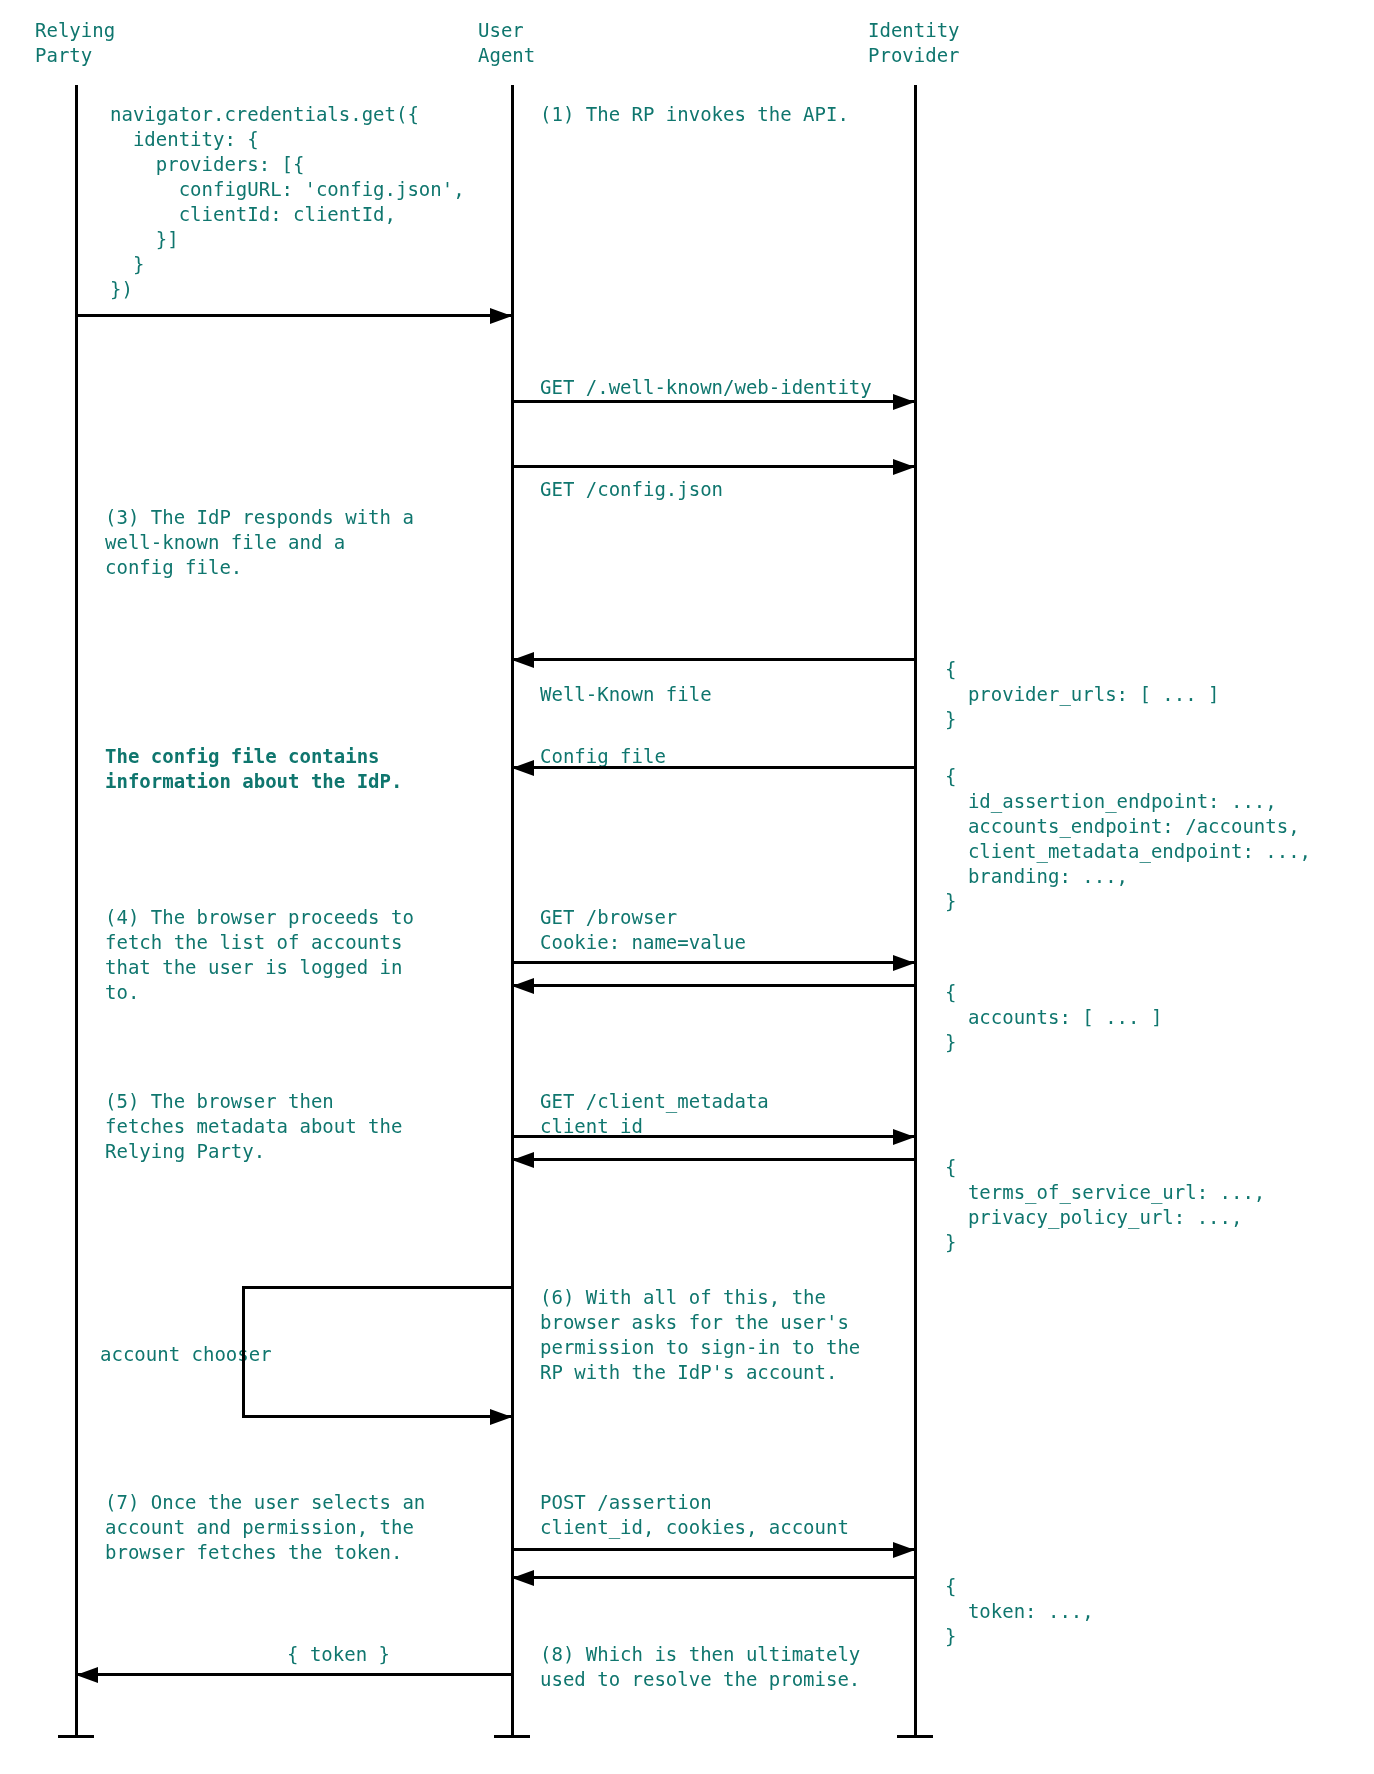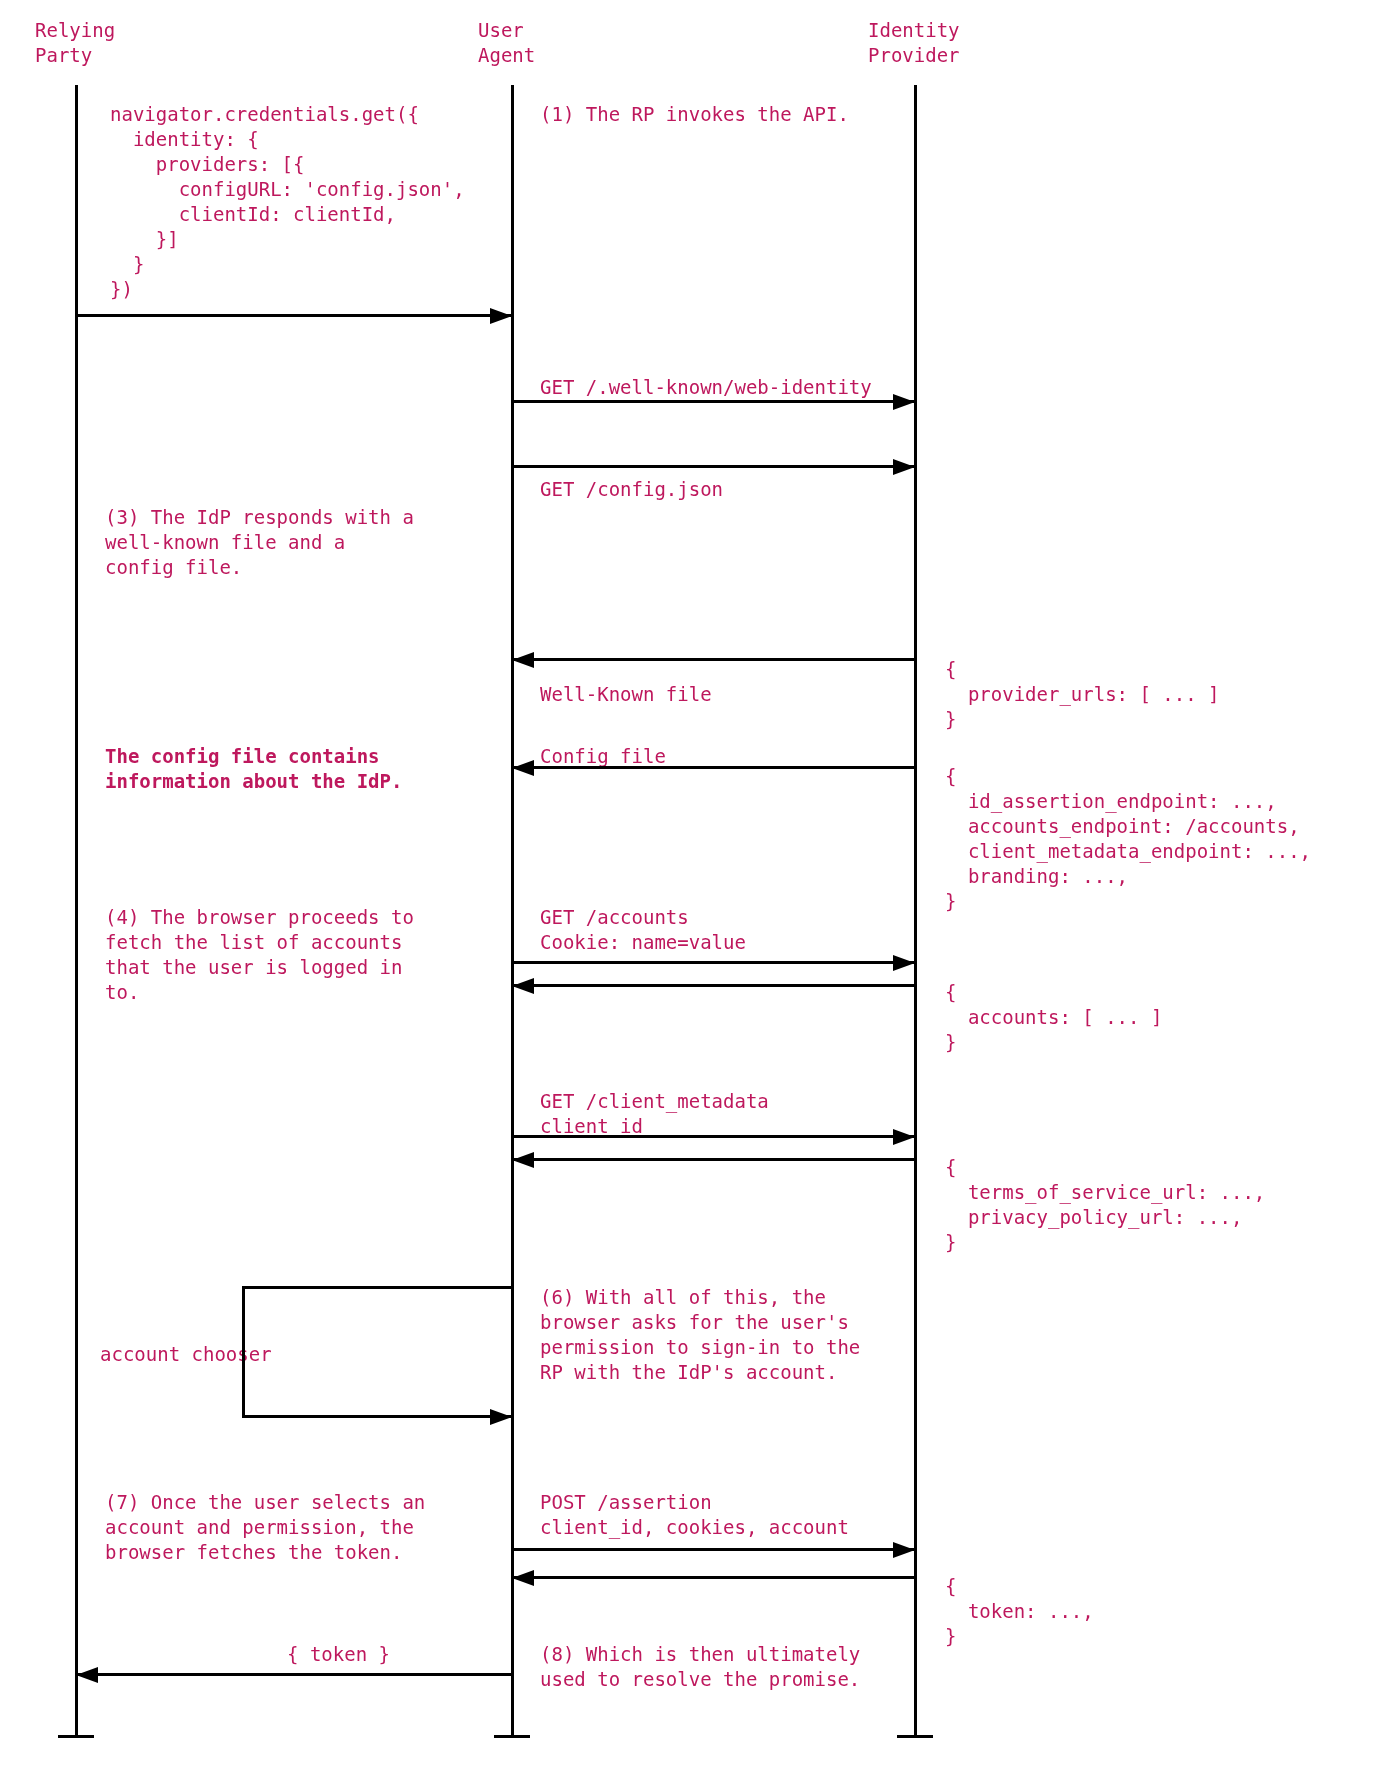--- a/index.html
+++ b/index.html
@@ -8,21 +8,21 @@
     background: #ffffff;
   }
   #canvas {
     position: relative;
     width: 1374px;
     height: 1774px;
     background: #ffffff;
     font-family: "DejaVu Sans Mono", "Liberation Mono", monospace;
     font-size: 19px;
     line-height: 25px;
-    color: #be185d;
+    color: #0f766e;
     overflow: hidden;
   }
   .txt {
     position: absolute;
     white-space: pre;
     margin: 0;
   }
   .line-h {
     position: absolute;
     height: 3px;
@@ -76,35 +76,38 @@
   <div class="txt" style="left:540px; top:102px;">(1) The RP invokes the API.</div>
   <div class="txt" style="left:105px; top:505px;">(3) The IdP responds with a
 well-known file and a
 config file.</div>
   <div class="txt" style="left:105px; top:744px;font-weight:bold;">The config file contains
 information about the IdP.</div>
   <div class="txt" style="left:105px; top:905px;">(4) The browser proceeds to
 fetch the list of accounts
 that the user is logged in
 to.</div>
+  <div class="txt" style="left:105px; top:1089px;">(5) The browser then
+fetches metadata about the
+Relying Party.</div>
   <div class="txt" style="left:540px; top:1285px;">(6) With all of this, the
 browser asks for the user's
 permission to sign-in to the
 RP with the IdP's account.</div>
   <div class="txt" style="left:105px; top:1490px;">(7) Once the user selects an
 account and permission, the
 browser fetches the token.</div>
   <div class="txt" style="left:540px; top:1642px;">(8) Which is then ultimately
 used to resolve the promise.</div>
 
   <div class="txt" style="left:540px; top:375px;">GET /.well-known/web-identity</div>
   <div class="txt" style="left:540px; top:442px;margin-top:35px;">GET /config.json</div>
   <div class="txt" style="left:540px; top:638px;margin-top:44px;">Well-Known file</div>
   <div class="txt" style="left:540px; top:744px;">Config file</div>
-  <div class="txt" style="left:540px; top:905px;">GET /accounts
+  <div class="txt" style="left:540px; top:905px;">GET /browser
 Cookie: name=value</div>
   <div class="txt" style="left:540px; top:1089px;">GET /client_metadata
 client_id</div>
   <div class="txt" style="left:100px; top:1342px;">account chooser</div>
   <div class="txt" style="left:540px; top:1490px;">POST /assertion
 client_id, cookies, account</div>
   <div class="txt" style="left:287px; top:1642px;">{ token }</div>
 
   <div class="txt" style="left:945px; top:657px;">{
   provider_urls: [ ... ]

